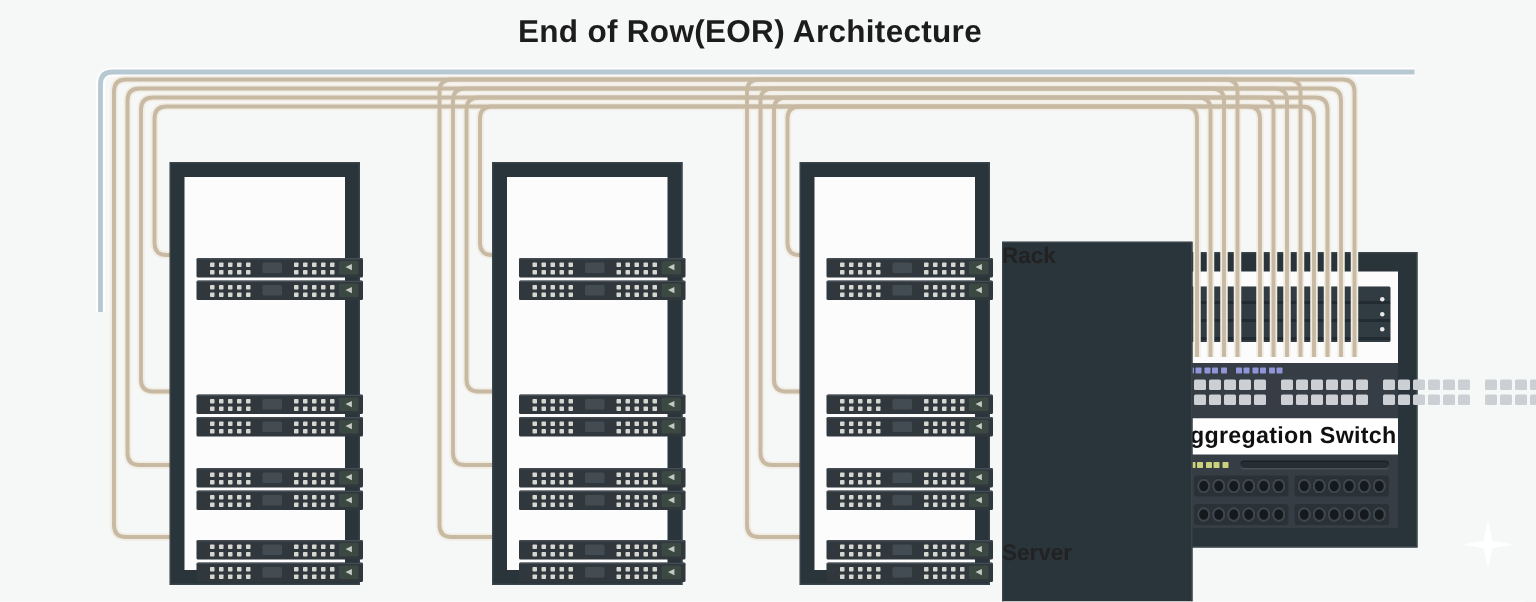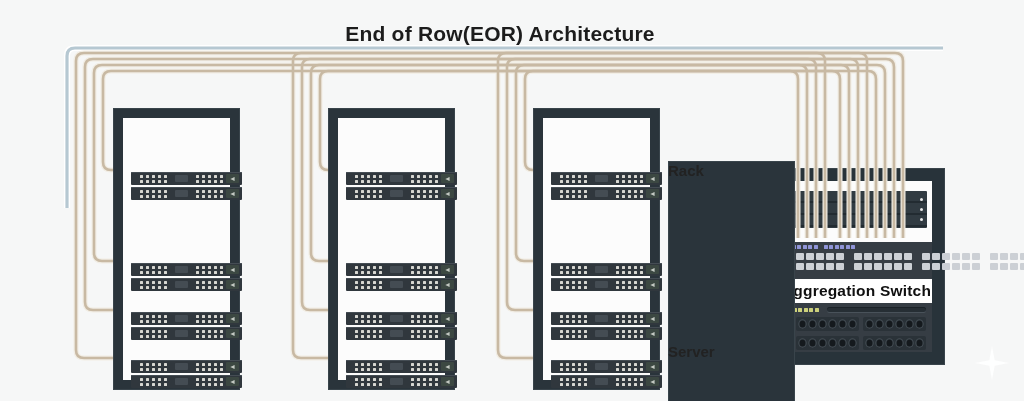--- a/index.html
+++ b/index.html
@@ -2,21 +2,21 @@
 <html><head>
 <meta charset="utf-8">
 <style>
   html,body{margin:0;padding:0;}
   .stage{
     position:relative; width:1024px; height:401px;
     background:#f6f7f7; overflow:hidden;
     font-family:"Liberation Sans", sans-serif;
   }
   .title{
-    position:absolute; left:0; top:22px; width:1000px;
+    position:absolute; left:0; top:10px; width:1000px;
     text-align:center; font-size:21px; font-weight:700; color:#1c1c1c;
     letter-spacing:.2px; z-index:4;
   }
   #cables{ position:absolute; left:0; top:0; z-index:2; pointer-events:none; }
 
   
   .rack{
     position:absolute; width:127px; height:282px; top:108px;
     background:#2a343b; z-index:3;
     box-shadow:inset 0 0 0 1px #39444b;
@@ -87,21 +87,21 @@
   .rjgrp i{ width:9px; height:10px; background:#14191d; display:block; border-radius:50%;
     box-shadow:inset 0 0 0 1.5px #3e474e;}
 
   
   .note{
     position:absolute; z-index:3; font-size:15px; font-weight:600; color:#222;
     white-space:pre-line; line-height:19px;
   }
   .note.rack{ left:668px; top:161px;}
   .note.eor{ left:668px; top:247px;}
-  .note.server{ left:668px; top:342px;}
+  .note.server{ left:668px; top:359px;}
 
   .sparkle{
     position:absolute; left:975px; top:346px; width:34px; height:34px; z-index:4;
     background:#ffffff; opacity:.9; filter:blur(.5px);
     clip-path:polygon(50% 0,58% 42%,100% 50%,58% 58%,50% 100%,42% 58%,0 50%,42% 42%);
   }
 </style>
 </head>
 <body>
 

